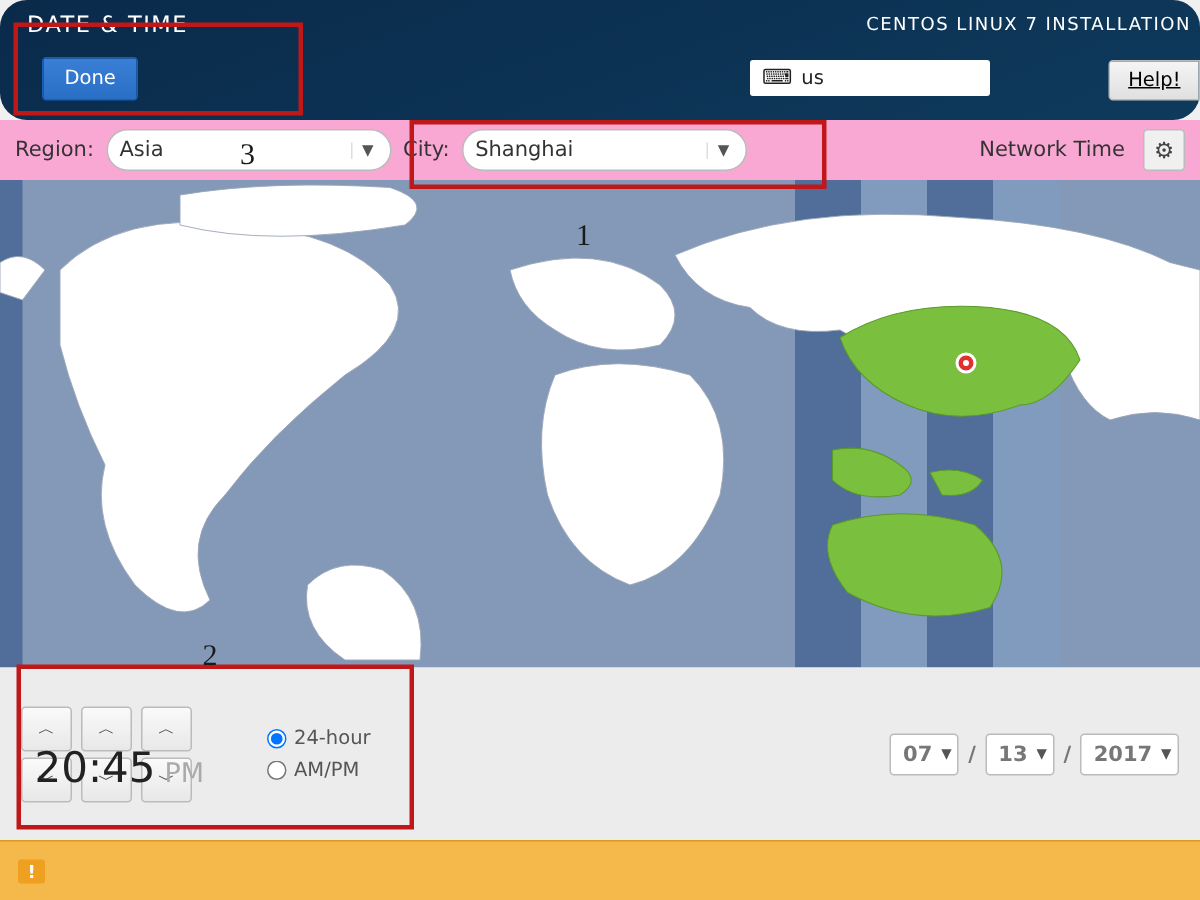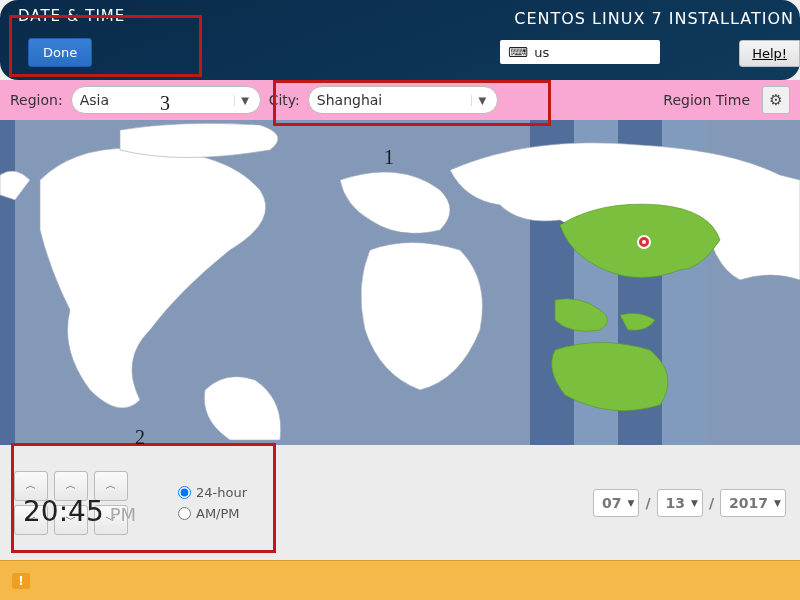--- a/index.html
+++ b/index.html
@@ -6,21 +6,21 @@
   body { width: 800px; height: 600px; overflow: hidden; background: #f0f0f0; position: relative; }
 
   .header {
     height: 80px;
     background: linear-gradient(160deg, #0a2a4a 0%, #0e3a5c 100%);
     position: relative;
     color: #fff;
     border-radius: 18px;
   }
   .header-title { position: absolute; top: 7px; left: 18px; font-size: 15px; letter-spacing: 1px; }
-  .header-subtitle { position: absolute; top: 9px; right: 6px; font-size: 16px; letter-spacing: 1px; }
+  .header-subtitle { position: absolute; top: 9px; right: 6px; font-size: 12px; letter-spacing: 1px; }
   .done-btn {
     position: absolute; top: 38px; left: 28px;
     background: linear-gradient(#3a7fd6, #2a6fc6);
     color: #fff; border: 1px solid #1a5fb6; border-radius: 3px;
     padding: 6px 14px; font-size: 13px; cursor: pointer;
   }
   .keyboard-indicator {
     position: absolute; top: 40px; right: 140px;
     background: #fff; color: #222; padding: 4px 30px 4px 8px;
     border-radius: 2px; font-size: 13px; width: 160px; display:flex; align-items:center; gap:6px;
@@ -123,21 +123,21 @@
   <div class="combo">
     <span>Asia</span>
     <span class="arrow">▼</span>
   </div>
   <span>City:</span>
   <div class="combo">
     <span>Shanghai</span>
     <span class="arrow">▼</span>
   </div>
   <div style="flex:1"></div>
-  <span>Region Time</span>
+  <span>Network Time</span>
   <div class="gear-btn">
     <span>⚙</span>
   </div>
 </div>
 
 <div class="map-area">
   <div class="tz-band" style="left:530px; width:44px;"></div>
   <div class="tz-band" style="left:574px; width:44px; background:rgba(120,160,200,0.35);"></div>
   <div class="tz-band" style="left:618px; width:44px;"></div>
   <div class="tz-band" style="left:662px; width:44px; background:rgba(120,160,200,0.35);"></div>

